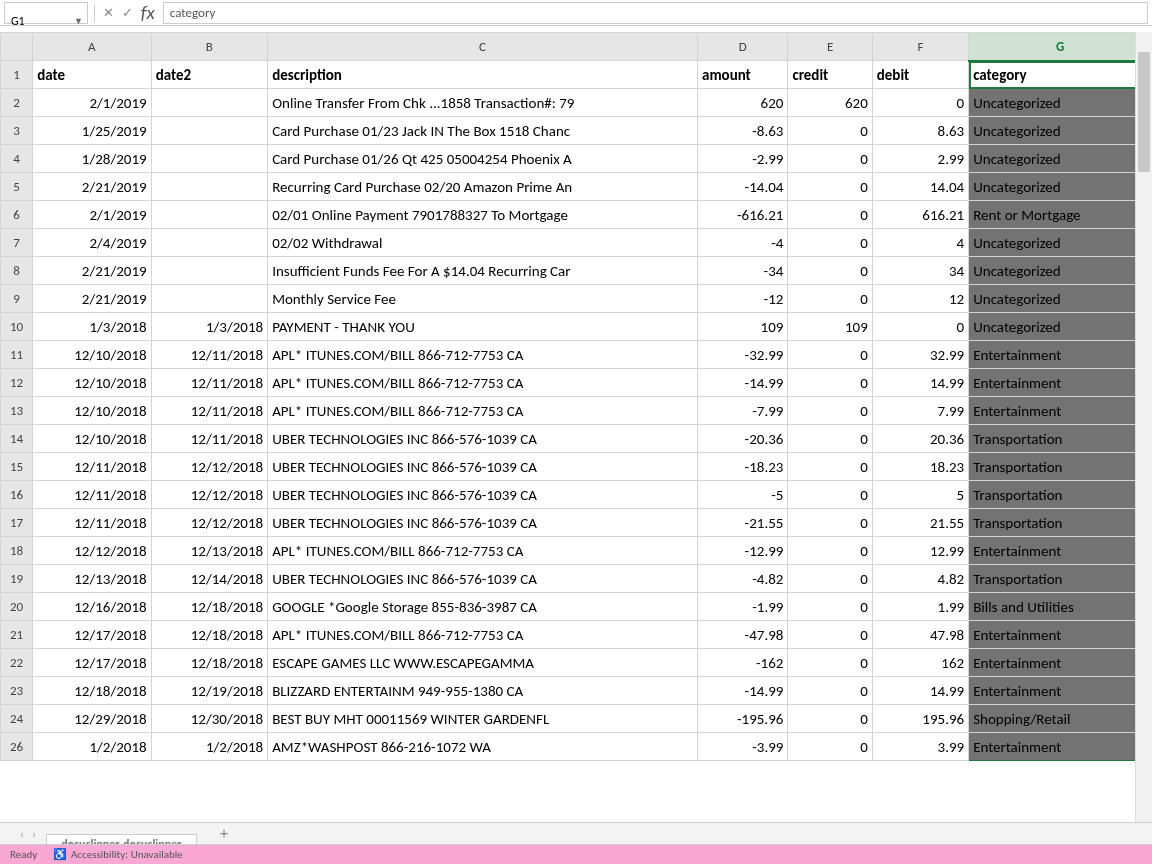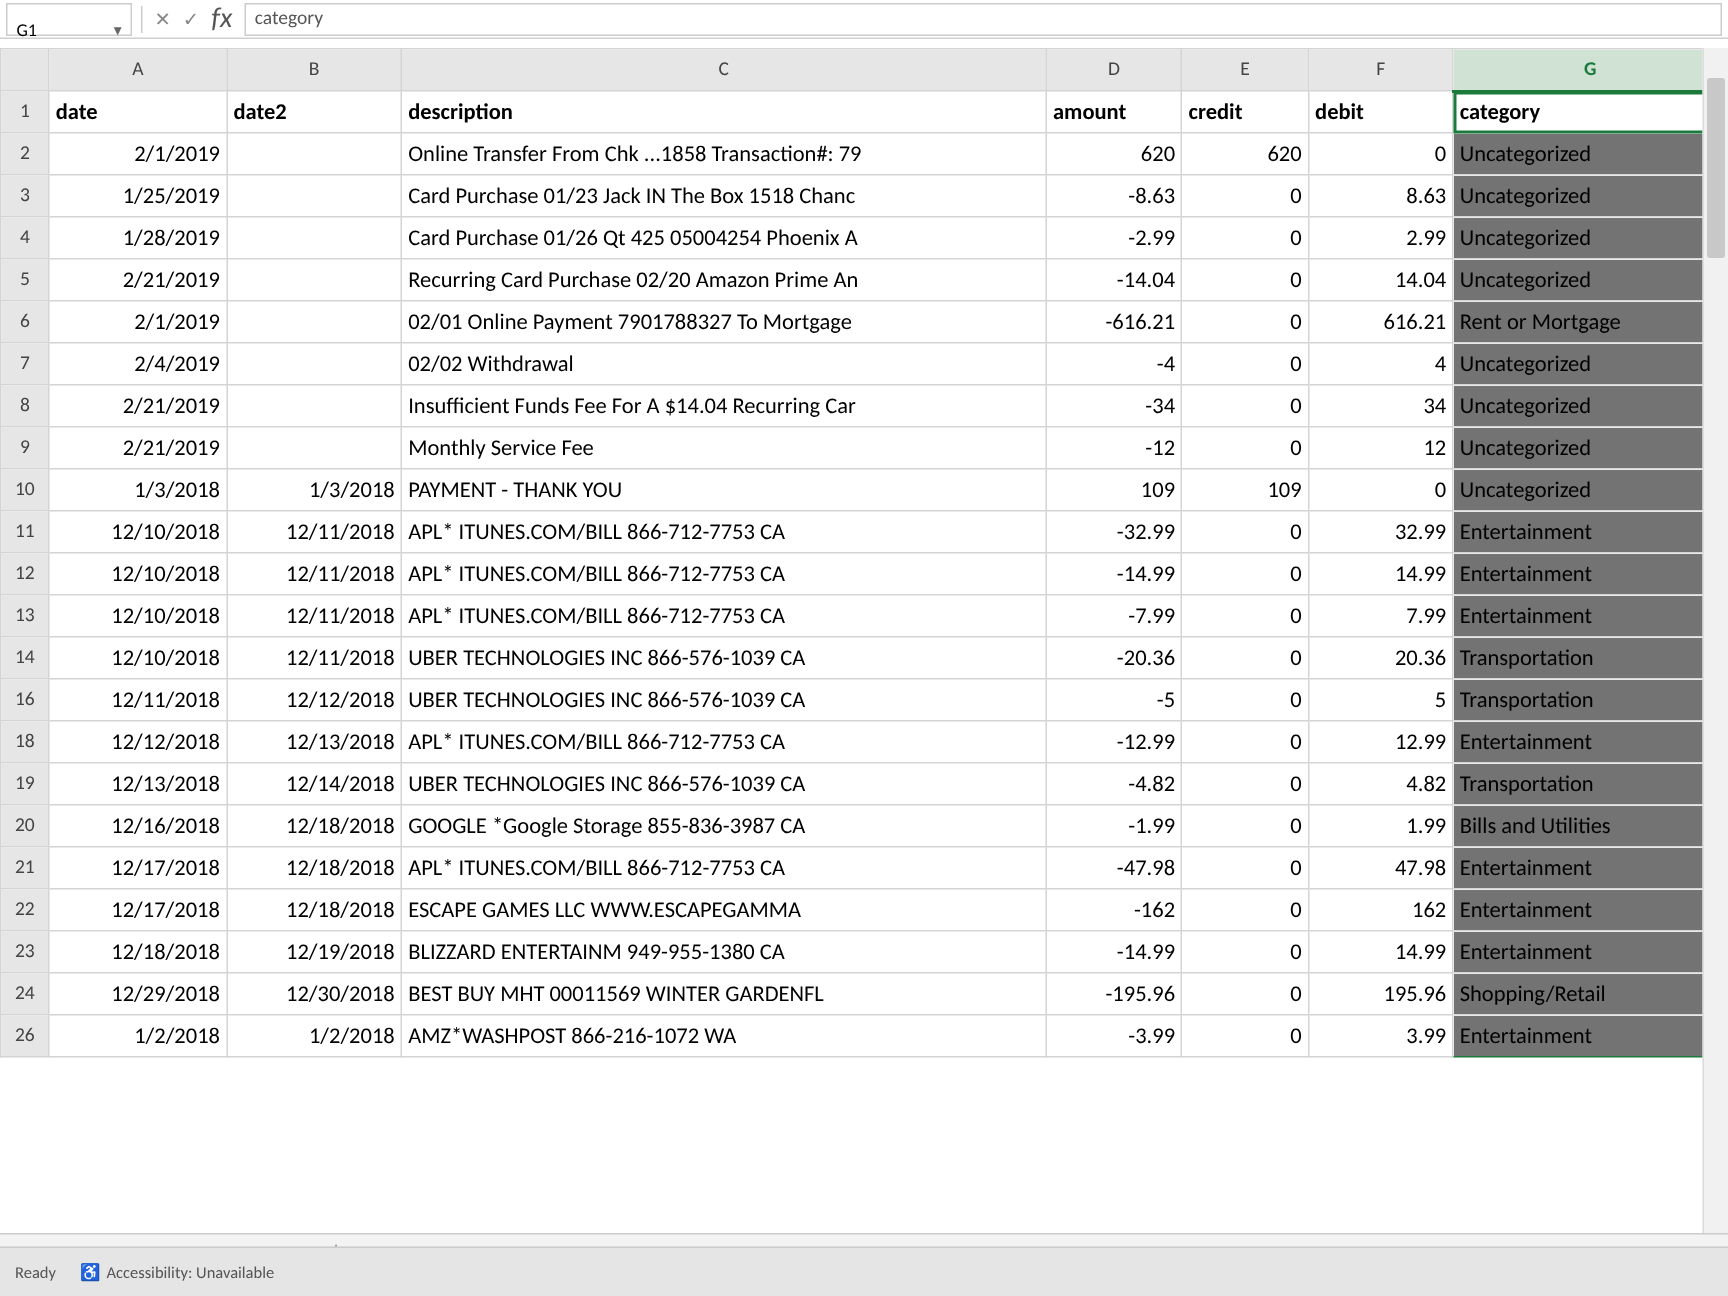--- a/index.html
+++ b/index.html
@@ -158,27 +158,27 @@
     font-weight:bold;
     margin-top:20px;
   }
   .add-tab { color:#777; font-size:15px; padding:0 10px; }
 
   
   .status-bar {
     position: absolute;
     left:0; right:0; bottom:0;
     height:20px;
-    background:#e5e5e5;
+    background:#f9a8d4;
     border-top:1px solid #ccc;
     display:flex;
     align-items:center;
     font-size:11px;
     color:#555;
-    padding: 16px 10px;
+    padding: 3px 10px;
     gap:16px;
   }
   .acc-icon::before { content:"♿"; font-size:11px; margin-right:4px;}
 
   
   .vscroll {
     position:absolute;
     top:32px; right:0; bottom:40px; width:17px;
     background:#f1f1f1;
     border-left:1px solid #ddd;
@@ -369,27 +369,47 @@
           <th class="rowhdr">14</th>
           <td class="r">12/10/2018</td>
           <td class="r">12/11/2018</td>
           <td class="l">UBER TECHNOLOGIES INC 866-576-1039 CA</td>
           <td class="r">-20.36</td>
           <td class="r">0</td>
           <td class="r">20.36</td>
           <td class="l selcol">Transportation</td>
         </tr>
         <tr>
+          <th class="rowhdr">15</th>
+          <td class="r">12/11/2018</td>
+          <td class="r">12/12/2018</td>
+          <td class="l">UBER TECHNOLOGIES INC 866-576-1039 CA</td>
+          <td class="r">-18.23</td>
+          <td class="r">0</td>
+          <td class="r">18.23</td>
+          <td class="l selcol">Transportation</td>
+        </tr>
+        <tr>
           <th class="rowhdr">16</th>
           <td class="r">12/11/2018</td>
           <td class="r">12/12/2018</td>
           <td class="l">UBER TECHNOLOGIES INC 866-576-1039 CA</td>
           <td class="r">-5</td>
           <td class="r">0</td>
           <td class="r">5</td>
+          <td class="l selcol">Transportation</td>
+        </tr>
+        <tr>
+          <th class="rowhdr">17</th>
+          <td class="r">12/11/2018</td>
+          <td class="r">12/12/2018</td>
+          <td class="l">UBER TECHNOLOGIES INC 866-576-1039 CA</td>
+          <td class="r">-21.55</td>
+          <td class="r">0</td>
+          <td class="r">21.55</td>
           <td class="l selcol">Transportation</td>
         </tr>
         <tr>
           <th class="rowhdr">18</th>
           <td class="r">12/12/2018</td>
           <td class="r">12/13/2018</td>
           <td class="l">APL* ITUNES.COM/BILL 866-712-7753 CA</td>
           <td class="r">-12.99</td>
           <td class="r">0</td>
           <td class="r">12.99</td>

